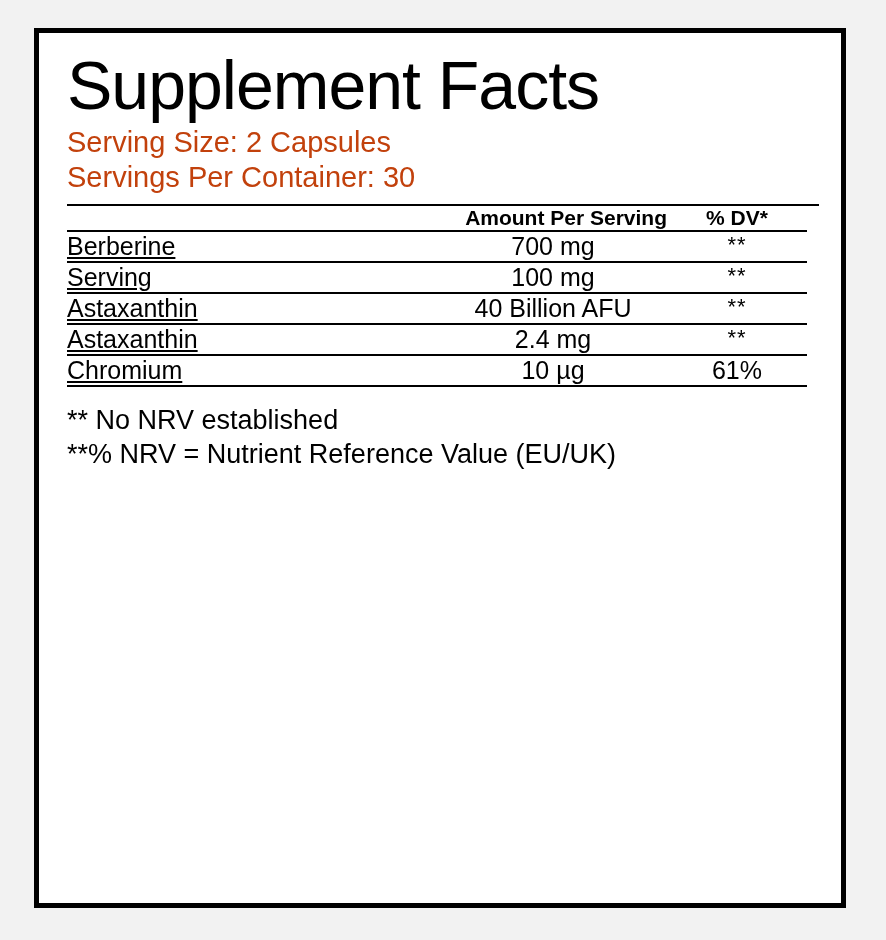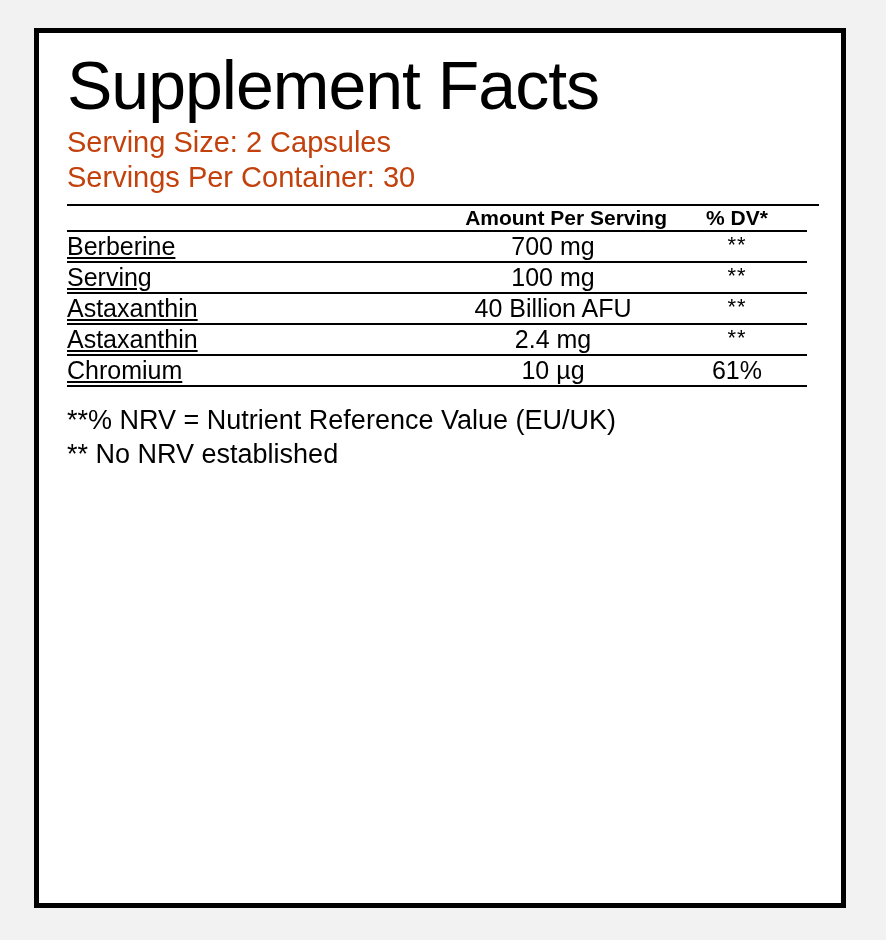--- a/index.html
+++ b/index.html
@@ -180,18 +180,18 @@
         </tr>
         <tr>
           <td class="row-name">Chromium</td>
           <td class="row-amount">10 µg</td>
           <td class="row-dv">61%</td>
         </tr>
       </tbody>
     </table>
 
     <div class="footnotes">
+      <div class="footnote">** No NRV established</div>
       <div class="footnote">**% NRV = Nutrient Reference Value (EU/UK)</div>
-      <div class="footnote">** No NRV established</div>
     </div>
 
   </div>
 </div>
 
 </body></html>

